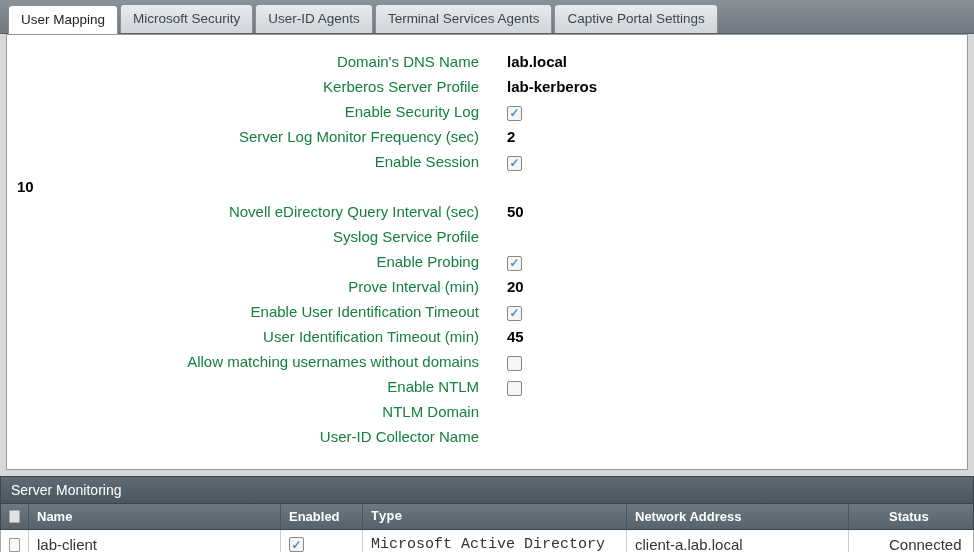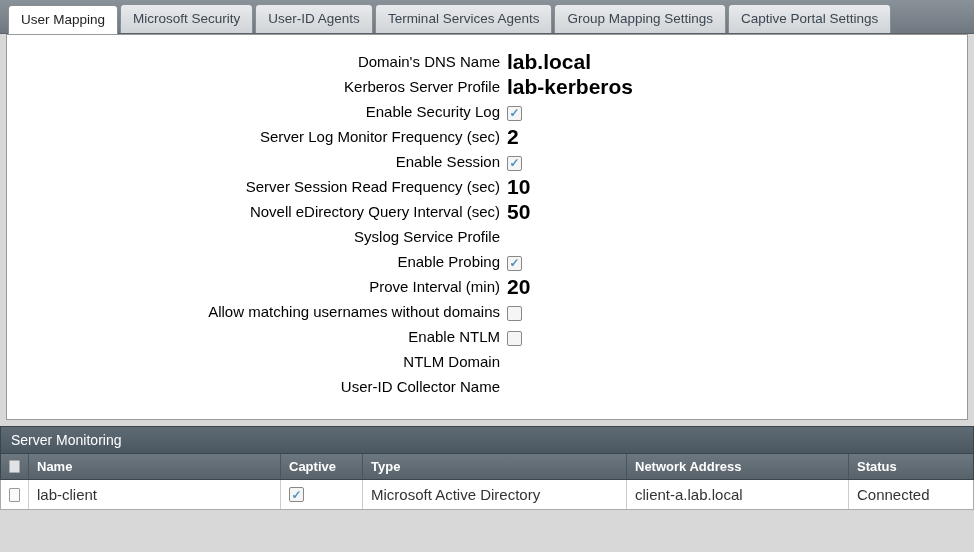--- a/index.html
+++ b/index.html
@@ -45,27 +45,27 @@
     }
     .form-row {
       display: flex;
       align-items: center;
       margin-bottom: 3px;
       line-height: 22px;
     }
     .form-label {
       width: 490px;
       text-align: right;
-      padding-right: 7px;
-      color: #000000;
+      padding-right: 28px;
+      color: #15803d;
       font-size: 15px;
     }
     .form-value {
       color: #000;
-      font-size: 21px;
+      font-size: 15px;
     }
     .form-value.bold {
       font-weight: bold;
     }
     .checkbox {
       width: 15px;
       height: 15px;
       border: 1px solid #888;
       background: #f5f5f5;
       display: inline-flex;
@@ -111,43 +111,42 @@
     .table-row .td {
       padding: 6px 8px;
       border-right: 1px solid #ccc;
       font-size: 15px;
       color: #333;
     }
     .table-row .td:last-child, .table-header .th:last-child { border-right: none; }
     .col-check { width: 28px; display:flex; align-items:center; justify-content:center; }
     .col-name { width: 252px; }
     .col-enabled { width: 82px; display:flex; align-items:center; justify-content:flex-start; }
-    .col-type { width: 264px; }
+    .col-type { width: 264px; font-family: Liberation Mono, monospace; }
     .col-addr { width: 222px; }
-    .col-status { flex: 1; }
+    .col-status { flex: 1; margin-left: 32px; }
     .link-text { color: #2a5f9e; }
     .status-connected { color: #2e9e3a; }
     .hdr-check {
       width:13px; height:13px; border:1px solid #aaa; background:#e0e3e6;
       display:inline-block; border-radius:1px;
     }
     .row-uncheck {
       width:14px; height:14px; border:1px solid #999; background:#fafafa;
       display:inline-block; border-radius:1px;
     }
   </style>
 </head>
 <body>
 
 <div class="tabs-bar">
   <div class="tab active">User Mapping</div>
   <div class="tab">Microsoft Security</div>
   <div class="tab">User-ID Agents</div>
   <div class="tab">Terminal Services Agents</div>
-  <div class="tab">Group Mapping Settings</div>
   <div class="tab">Captive Portal Settings</div>
 </div>
 
 <div class="content-panel">
   <div class="form-row">
     <div class="form-label">Domain's DNS Name</div>
     <div class="form-value bold">lab.local</div>
   </div>
   <div class="form-row">
     <div class="form-label">Kerberos Server Profile</div>
@@ -159,38 +158,45 @@
   </div>
   <div class="form-row">
     <div class="form-label">Server Log Monitor Frequency (sec)</div>
     <div class="form-value bold">2</div>
   </div>
   <div class="form-row">
     <div class="form-label">Enable Session</div>
     <div class="form-value"><span class="checkbox checked"></span></div>
   </div>
   <div class="form-row">
-    <div class="form-label">Server Session Read Frequency (sec)</div>
     <div class="form-value bold">10</div>
   </div>
   <div class="form-row">
     <div class="form-label">Novell eDirectory Query Interval (sec)</div>
     <div class="form-value bold">50</div>
   </div>
   <div class="form-row">
     <div class="form-label">Syslog Service Profile</div>
     <div class="form-value"></div>
   </div>
   <div class="form-row">
     <div class="form-label">Enable Probing</div>
     <div class="form-value"><span class="checkbox checked"></span></div>
   </div>
   <div class="form-row">
     <div class="form-label">Prove Interval (min)</div>
     <div class="form-value bold">20</div>
+  </div>
+  <div class="form-row">
+    <div class="form-label">Enable User Identification Timeout</div>
+    <div class="form-value"><span class="checkbox checked"></span></div>
+  </div>
+  <div class="form-row">
+    <div class="form-label">User Identification Timeout (min)</div>
+    <div class="form-value bold">45</div>
   </div>
   <div class="form-row">
     <div class="form-label">Allow matching usernames without domains</div>
     <div class="form-value"><span class="checkbox"></span></div>
   </div>
   <div class="form-row">
     <div class="form-label">Enable NTLM</div>
     <div class="form-value"><span class="checkbox"></span></div>
   </div>
   <div class="form-row">
@@ -202,21 +208,21 @@
     <div class="form-value"></div>
   </div>
 </div>
 
 <div class="section-header">Server Monitoring</div>
 <div class="table-header">
   <div class="th col-check">
       <span class="hdr-check"></span>
     </div>
   <div class="th col-name">Name</div>
-  <div class="th col-enabled">Captive</div>
+  <div class="th col-enabled">Enabled</div>
   <div class="th col-type">Type</div>
   <div class="th col-addr">Network Address</div>
   <div class="th col-status">Status</div>
 </div>
 <div class="table-row">
   <div class="td col-check">
       <span class="row-uncheck"></span>
     </div>
   <div class="td col-name link-text">lab-client</div>
   <div class="td col-enabled">

